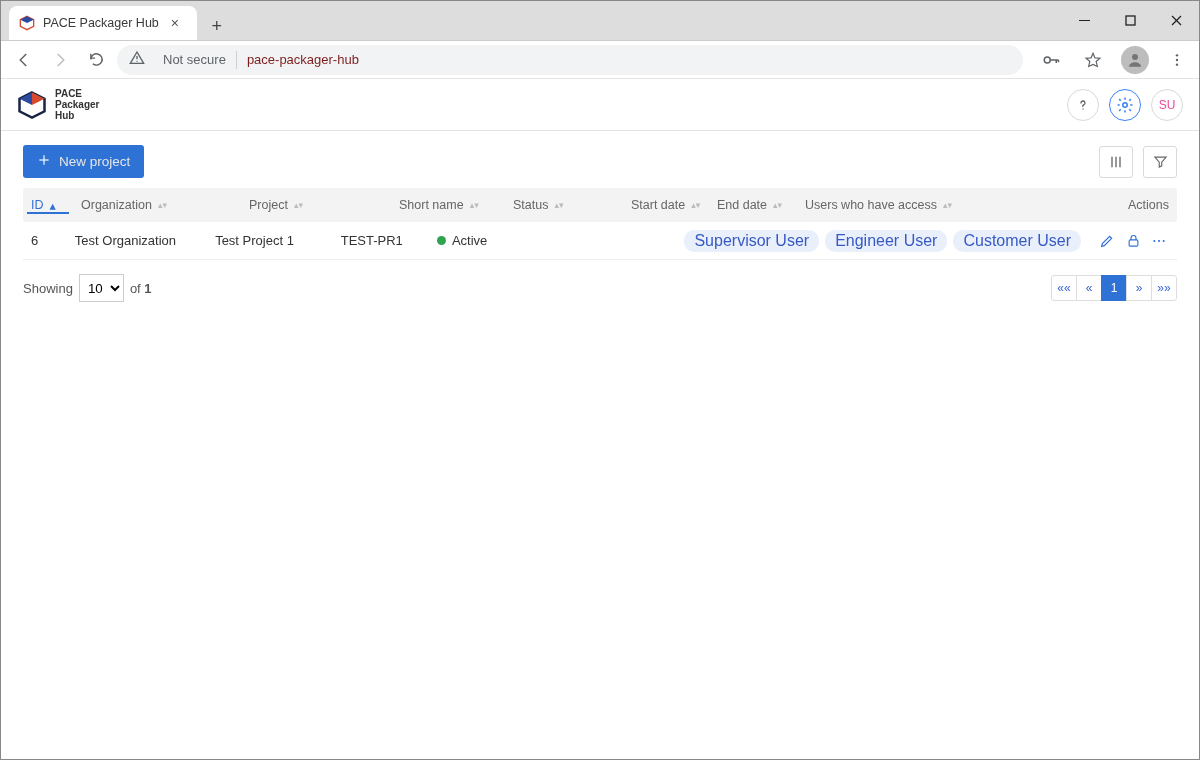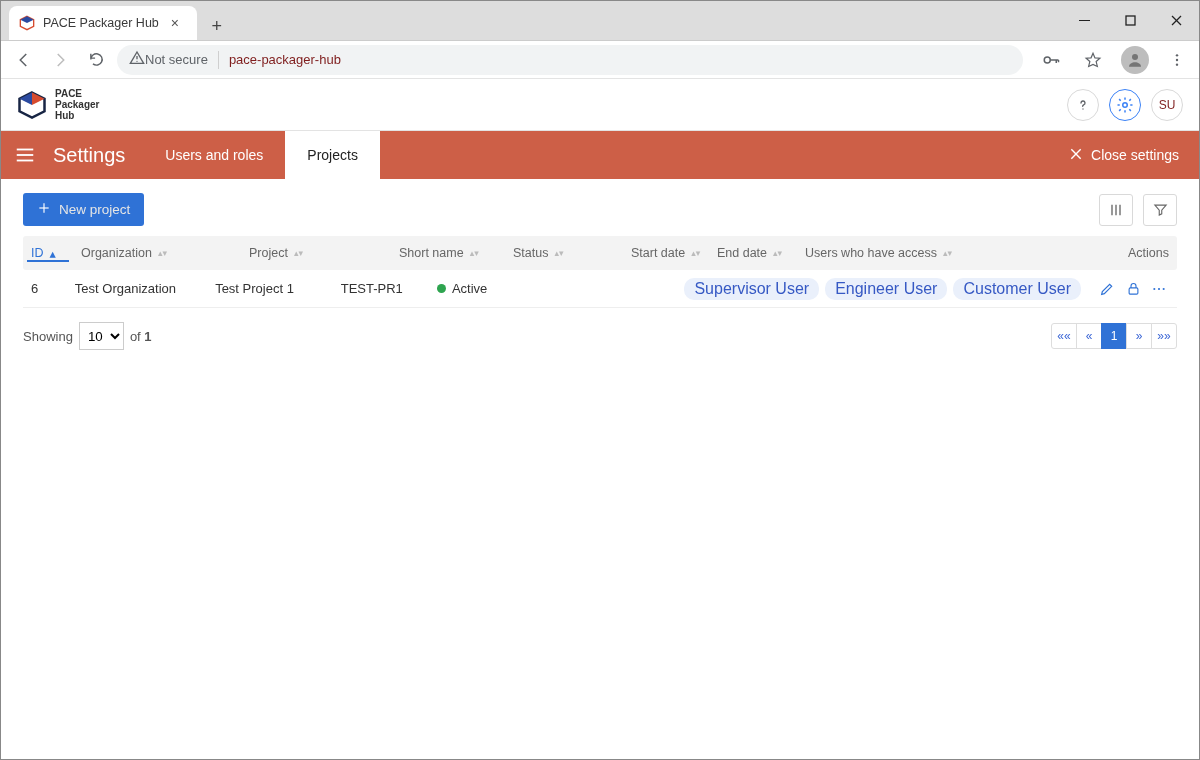--- a/index.html
+++ b/index.html
@@ -16,35 +16,35 @@
 .newtab { width: 28px; height: 28px; margin: 6px 0 0 6px; display: flex; align-items: center; justify-content: center; color: #444; border-radius: 50%; cursor: pointer; font-size: 18px; }
 .win-controls { display: flex; }
 .win-btn { width: 46px; display: flex; align-items: center; justify-content: center; color: #222; cursor: pointer; background: #ddd; }
 .win-btn svg { width: 11px; height: 11px; }
 
 
 .urlbar-row { height: 38px; display: flex; align-items: center; padding: 0 8px; gap: 6px; border-bottom: 1px solid #e3e3e3; background: #fff; }
 .nav-btn { width: 30px; height: 30px; display: flex; align-items: center; justify-content: center; border-radius: 50%; color: #5f6368; cursor: pointer; }
 .nav-btn.disabled { color: #bdbdbd; }
 .urlbar { flex: 1; height: 30px; background: #f1f3f4; border-radius: 15px; display: flex; align-items: center; padding: 0 12px; gap: 10px; color: #5f6368; }
-.url-sec { display: flex; align-items: center; gap: 0; font-size: 13px; }
+.url-sec { display: flex; align-items: center; gap: 18px; font-size: 13px; }
 .url-divider { width: 1px; height: 18px; background: #cfcfcf; }
 .url-text { color: #7f1d1d; }
 .urlbar-right { display: flex; align-items: center; gap: 14px; margin-left: 8px; }
 .icon-btn { width: 28px; height: 28px; display: flex; align-items: center; justify-content: center; color: #5f6368; border-radius: 50%; cursor: pointer; }
 .avatar-circle { width: 28px; height: 28px; border-radius: 50%; background: #bdbdbd; display: flex; align-items: center; justify-content: center; }
 
 
 .app-header { height: 52px; border-bottom: 1px solid #e3e3e3; display: flex; align-items: center; padding: 0 16px; background: #fff; }
 .app-logo { display: flex; align-items: center; gap: 8px; }
 .app-logo-text { font-size: 10px; font-weight: 700; line-height: 1.1; }
 .app-header-sp { flex: 1; }
 .header-icon { width: 32px; height: 32px; border: 1px solid #d9d9d9; border-radius: 50%; display: flex; align-items: center; justify-content: center; margin-left: 10px; cursor: pointer; color: #5f6368; }
 .header-icon.active { border-color: #3b82f6; color: #3b82f6; }
-.header-icon.text { font-size: 12px; color: #7f1d1d; }
+.header-icon.text { font-size: 12px; color: #ec4899; }
 
 
 .settings-bar { height: 48px; background: #cd5f47; display: flex; align-items: stretch; color: #fff; }
 .burger { width: 48px; display: flex; align-items: center; justify-content: center; cursor: pointer; }
 .settings-title { font-size: 20px; display: flex; align-items: center; padding: 0 18px 0 4px; font-weight: 400; }
 .settings-tab { display: flex; align-items: center; padding: 0 22px; font-size: 14px; cursor: pointer; }
 .settings-tab.active { background: #fff; color: #222; }
 .settings-sp { flex: 1; }
 .close-settings { display: flex; align-items: center; padding: 0 20px; gap: 8px; cursor: pointer; font-size: 14px; }
 
@@ -205,40 +205,20 @@
         <svg width="18" height="18" viewBox="0 0 24 24">
           <circle cx="12" cy="12" r="3" fill="none" stroke="currentColor" stroke-width="2"></circle>
           <path d="M12 2v3M12 19v3M4.2 4.2l2.1 2.1M17.7 17.7l2.1 2.1M2 12h3M19 12h3M4.2 19.8l2.1-2.1M17.7 6.3l2.1-2.1" stroke="currentColor" stroke-width="2"></path>
         </svg>
       </div>
     <div class="header-icon text">
         <span>SU</span>
       </div>
   </div>
 
-  <div class="settings-bar">
-    <div class="burger">
-        <svg width="22" height="22" viewBox="0 0 24 24">
-          <line x1="3" y1="6" x2="21" y2="6" stroke="#fff" stroke-width="2"></line>
-          <line x1="3" y1="12" x2="21" y2="12" stroke="#fff" stroke-width="2"></line>
-          <line x1="3" y1="18" x2="21" y2="18" stroke="#fff" stroke-width="2"></line>
-        </svg>
-      </div>
-    <div class="settings-title">Settings</div>
-    <div class="settings-tab">Users and roles</div>
-    <div class="settings-tab active">Projects</div>
-    <div class="settings-sp"></div>
-    <div class="close-settings">
-      <span><svg width="14" height="14" viewBox="0 0 24 24">
-            <line x1="4" y1="4" x2="20" y2="20" stroke="#fff" stroke-width="2.4"></line>
-            <line x1="20" y1="4" x2="4" y2="20" stroke="#fff" stroke-width="2.4"></line>
-          </svg></span>
-      <span>Close settings</span>
-    </div>
-  </div>
 
   <div class="toolbar">
     <button class="btn-primary">
       <span><svg width="14" height="14" viewBox="0 0 24 24">
             <line x1="12" y1="4" x2="12" y2="20" stroke="#fff" stroke-width="2"></line>
             <line x1="4" y1="12" x2="20" y2="12" stroke="#fff" stroke-width="2"></line>
           </svg></span>
       <span>New project</span>
     </button>
     <div class="toolbar-sp"></div>

